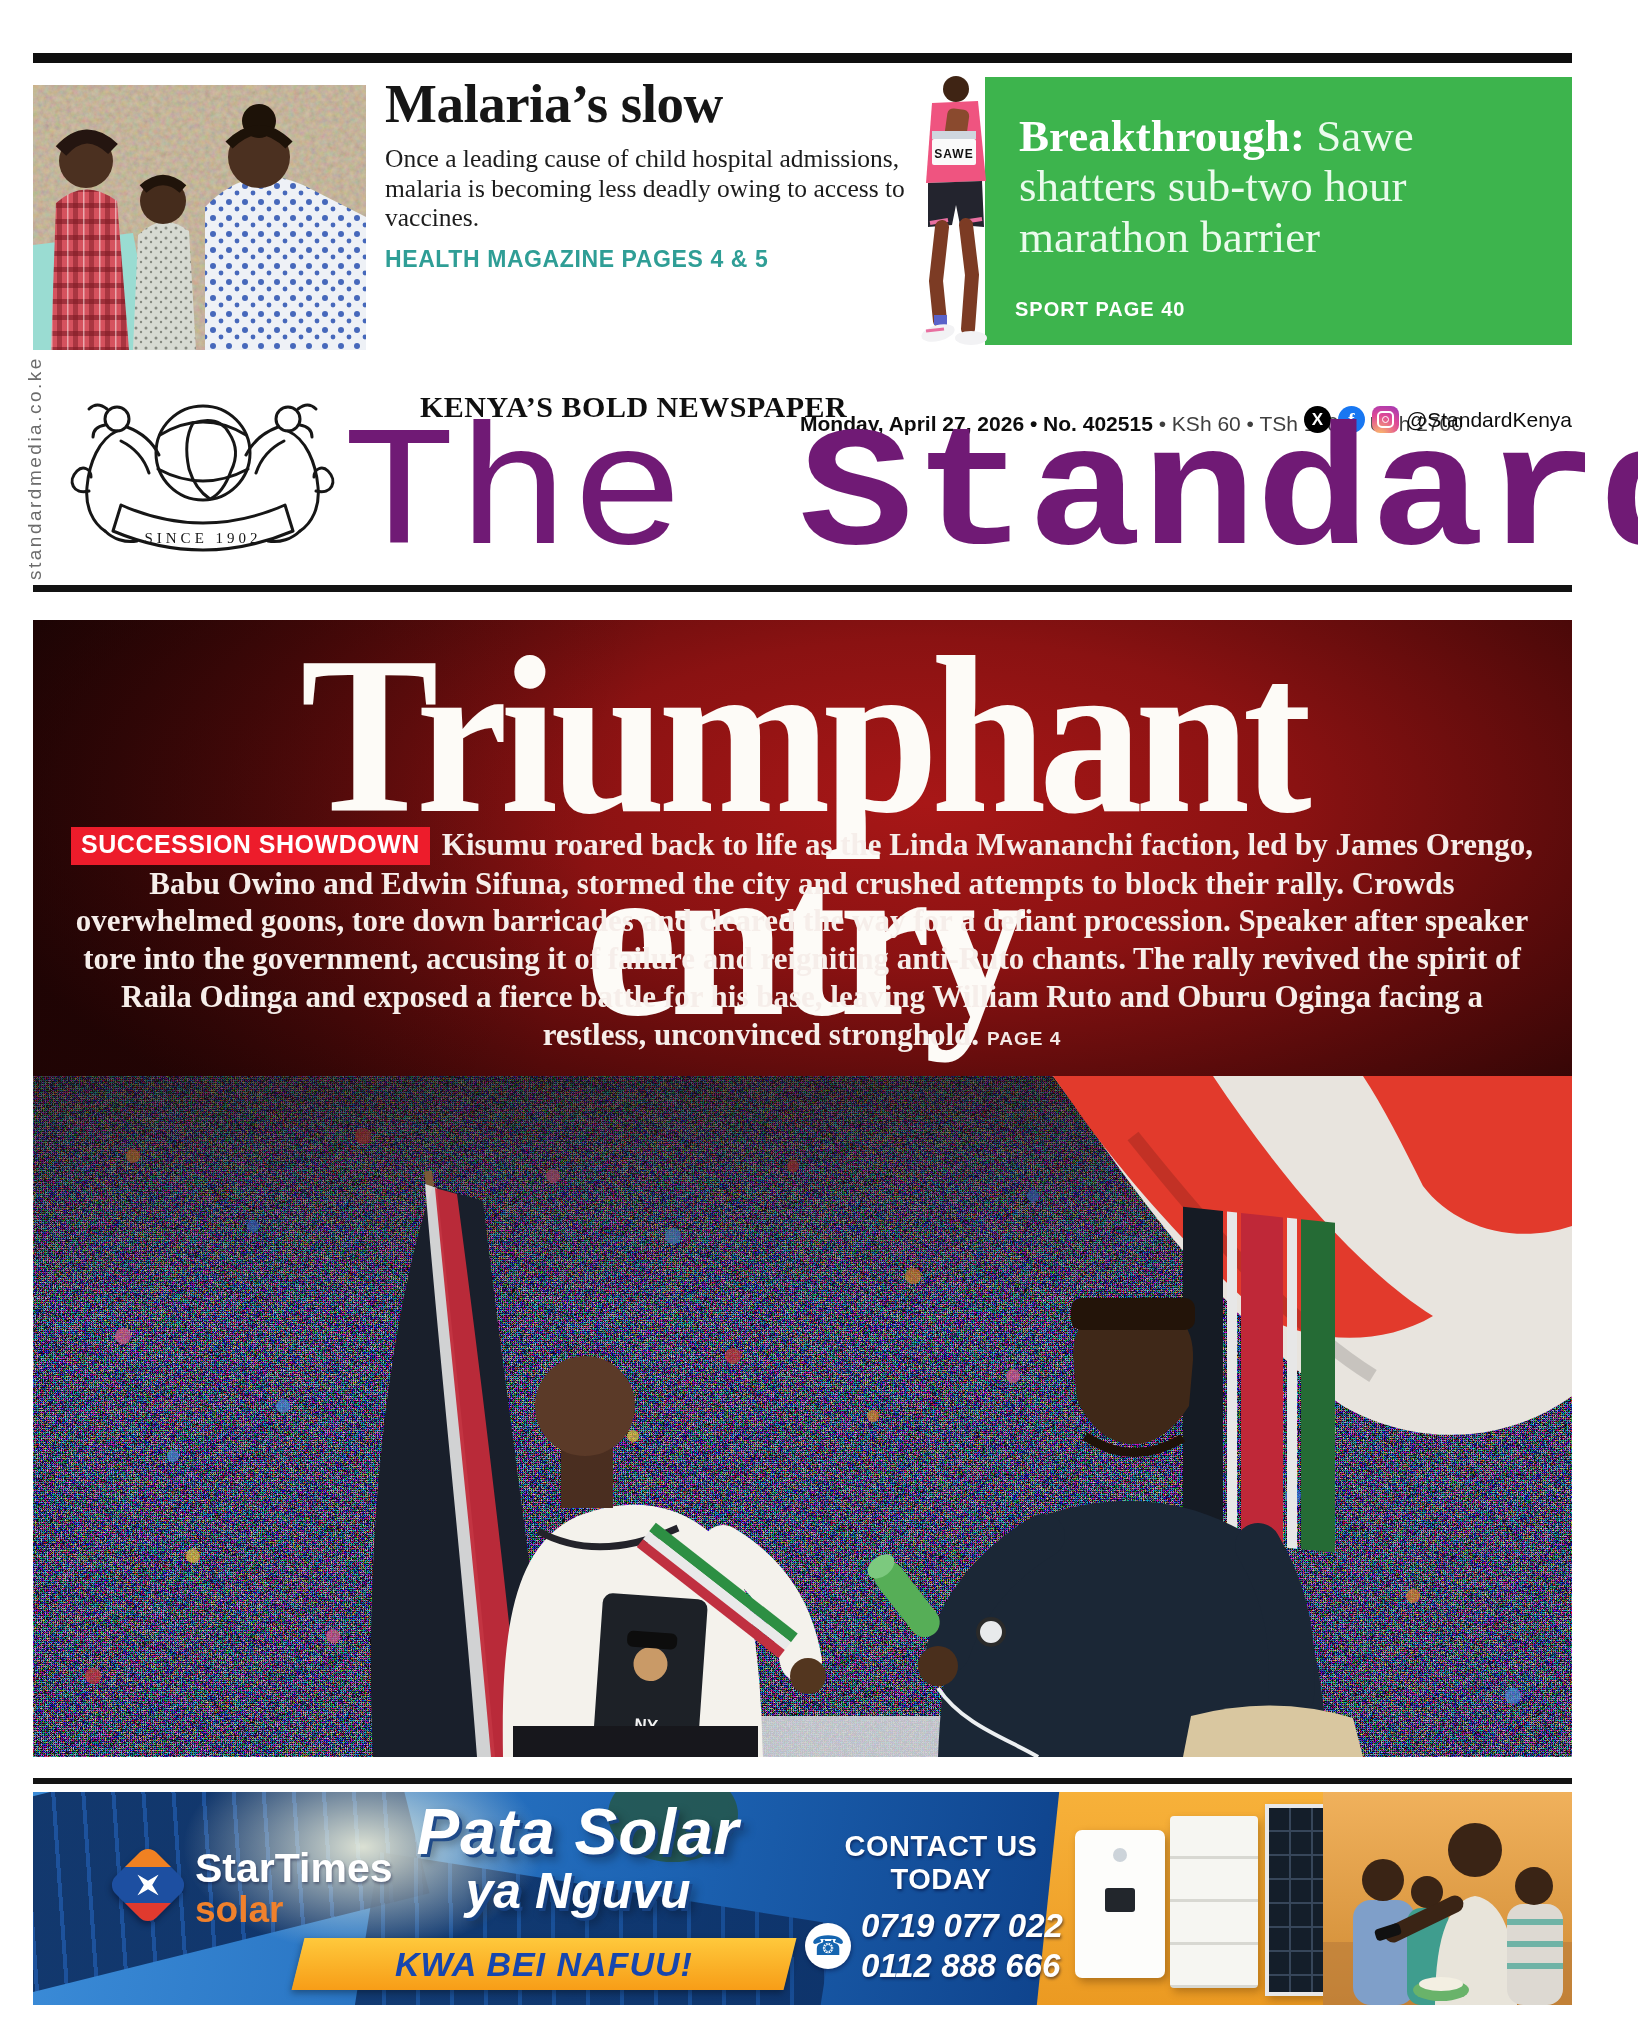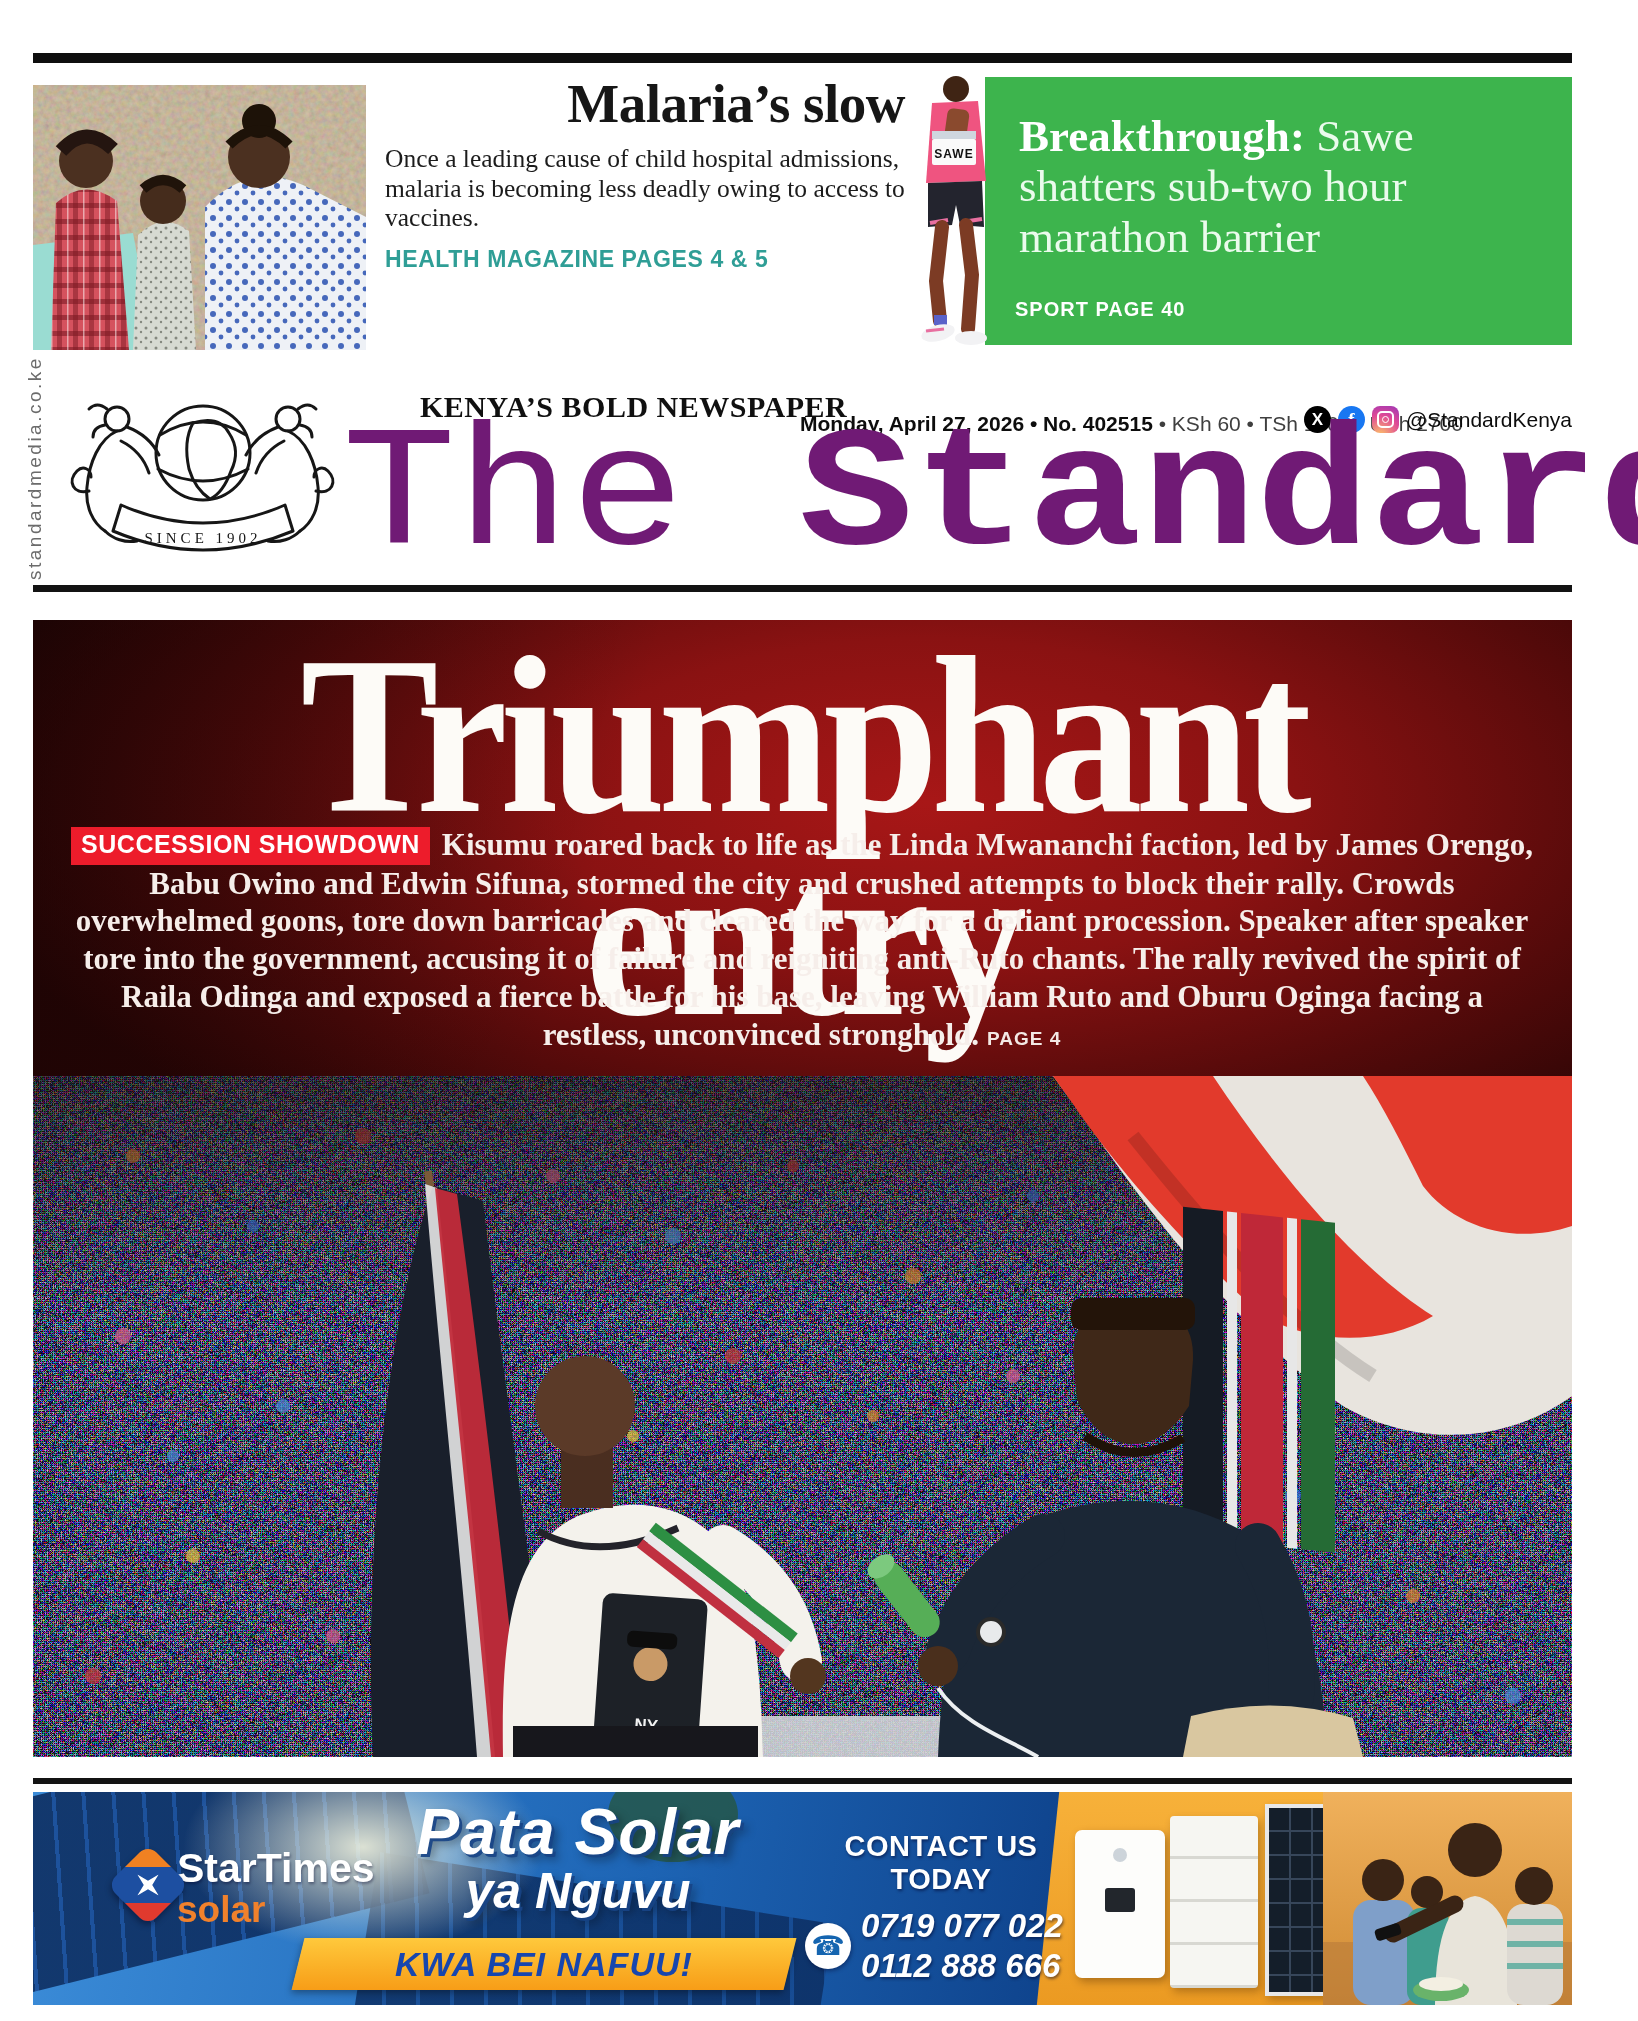--- a/index.html
+++ b/index.html
@@ -9,21 +9,21 @@
 
   
   .top-rule{position:absolute;left:33px;top:53px;width:1539px;height:10px;background:#0e0e0e;}
   .mast-rule{position:absolute;left:33px;top:585px;width:1539px;height:7px;background:#131313;}
   .photo-rule{position:absolute;left:33px;top:1778px;width:1539px;height:6px;background:#131313;}
 
   
   .teaser-health{position:absolute;left:33px;top:85px;width:880px;height:272px;}
   .family-photo{position:absolute;left:0;top:0;width:333px;height:265px;}
   .th-text{position:absolute;left:352px;top:-10px;width:520px;}
-  .th-title{margin:0;color:#161616;font-size:55px;line-height:1.04;letter-spacing:-0.5px;text-align:right;}
+  .th-title{margin:0;color:#161616;font-size:55px;line-height:1.04;letter-spacing:-0.5px;}
   .th-title .b{font-weight:700;display:block;}
   .th-title .r{font-weight:400;display:block;}
   .th-body{margin:12px 0 0 0;font-size:25.5px;line-height:1.16;color:#1c1c1c;}
   .kicker-teal{margin-top:13px;font-weight:700;font-size:23px;letter-spacing:0.6px;color:#2f9e96;}
 
   
   .green-box{position:absolute;left:985px;top:77px;width:587px;height:268px;background:#3db44d;
              box-sizing:border-box;padding:30px 18px 0 30px;}
   .gb-title{margin:4px;color:#fff;font-size:45px;line-height:1.12;font-weight:400;}
   .gb-title b{font-weight:700;color:#ffffff;}
@@ -76,21 +76,21 @@
   .ad-blue{position:absolute;inset:0;background:linear-gradient(100deg,#3b8cd8 0%,#1d64b4 40%,#0c3d85 72%,#0a3577 100%);}
   .roofA{position:absolute;left:-50px;top:-34px;width:430px;height:190px;opacity:.9;transform:rotate(-14deg);
          background:repeating-linear-gradient(100deg,#0e2f62 0 26px,#1a4c96 26px 30px);}
   .roofB{position:absolute;left:330px;top:95px;width:460px;height:170px;opacity:.8;transform:rotate(9deg);
          background:repeating-linear-gradient(80deg,#0c2c5e 0 30px,#17498f 30px 34px);}
   .flare{position:absolute;left:150px;top:-50px;width:360px;height:210px;
          background:radial-gradient(closest-side,rgba(255,255,230,0.85),rgba(255,255,230,0));}
   .tree{position:absolute;left:575px;top:-25px;width:130px;height:95px;border-radius:50%;background:#27563b;opacity:.75;}
   .ad-orange{position:absolute;left:1015px;top:0;width:575px;height:100%;transform:skewX(-6deg);
              background:linear-gradient(180deg,#f7b13a,#eb9a22);}
-  .ad-logo{position:absolute;left:86px;top:56px;display:flex;align-items:flex-start;z-index:2;}
+  .ad-logo{position:absolute;left:86px;top:56px;display:flex;align-items:flex-start;gap:18px;z-index:2;}
   .diamond{width:58px;height:58px;border-radius:12px;transform:rotate(45deg);margin-top:8px;position:relative;
            background:linear-gradient(135deg,#f08122 0 28%,#1d4fa1 28% 72%,#e03a2e 72%);box-shadow:2px 3px 6px rgba(0,0,20,.4);}
   .spark{position:absolute;inset:14px;background:#fff;
          clip-path:polygon(50% 0,60% 40%,100% 50%,60% 60%,50% 100%,40% 60%,0 50%,40% 40%);}
   .bname{font-size:41px;font-weight:700;color:#fff;line-height:1;text-shadow:1px 2px 3px rgba(0,0,40,.4);}
   .bsub{font-size:37px;font-weight:700;color:#f0812c;line-height:1;margin-top:2px;}
   .ad-head{position:absolute;left:295px;top:8px;width:500px;text-align:center;color:#fff;font-style:italic;font-weight:700;z-index:2;
            text-shadow:3px 3px 0 rgba(23,68,134,0.9),6px 6px 10px rgba(0,0,0,0.35);}
   .ad-head .l1{font-size:64px;letter-spacing:1px;line-height:1;}
   .ad-head .l2{font-size:50px;line-height:1;margin-top:2px;}

